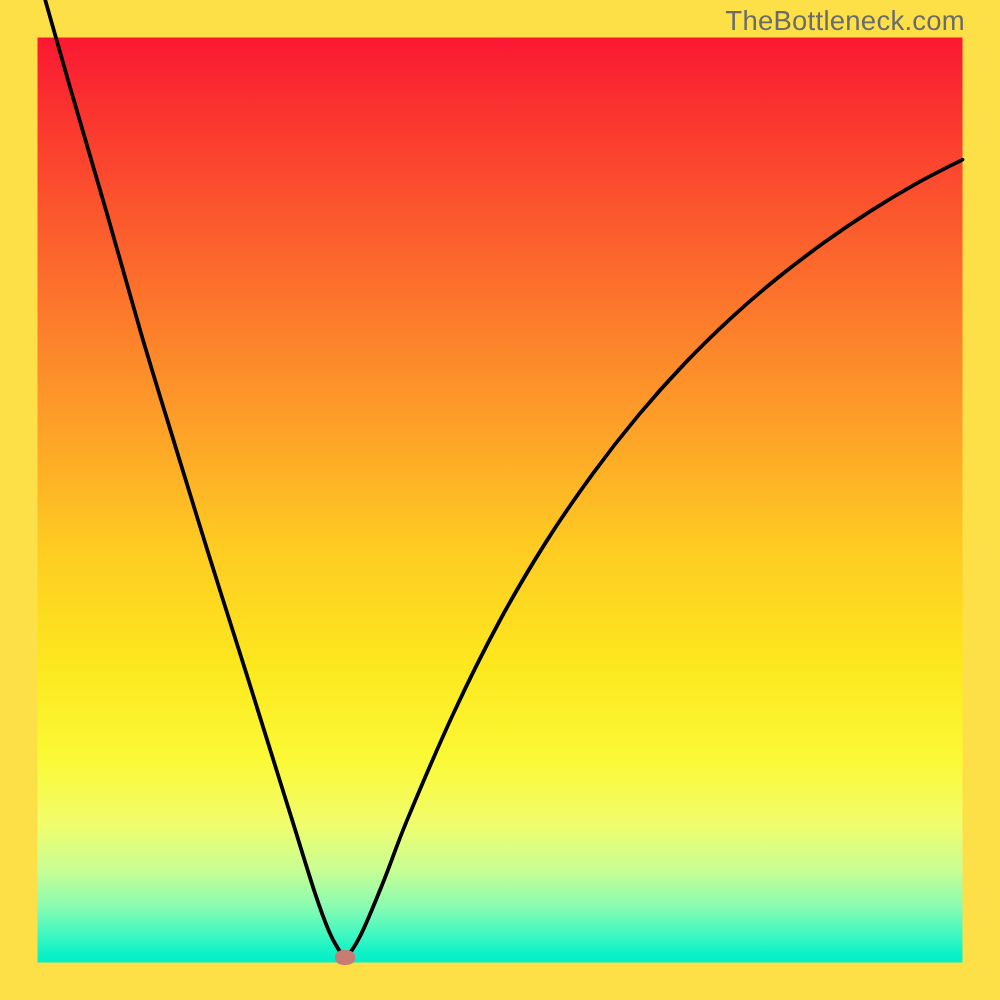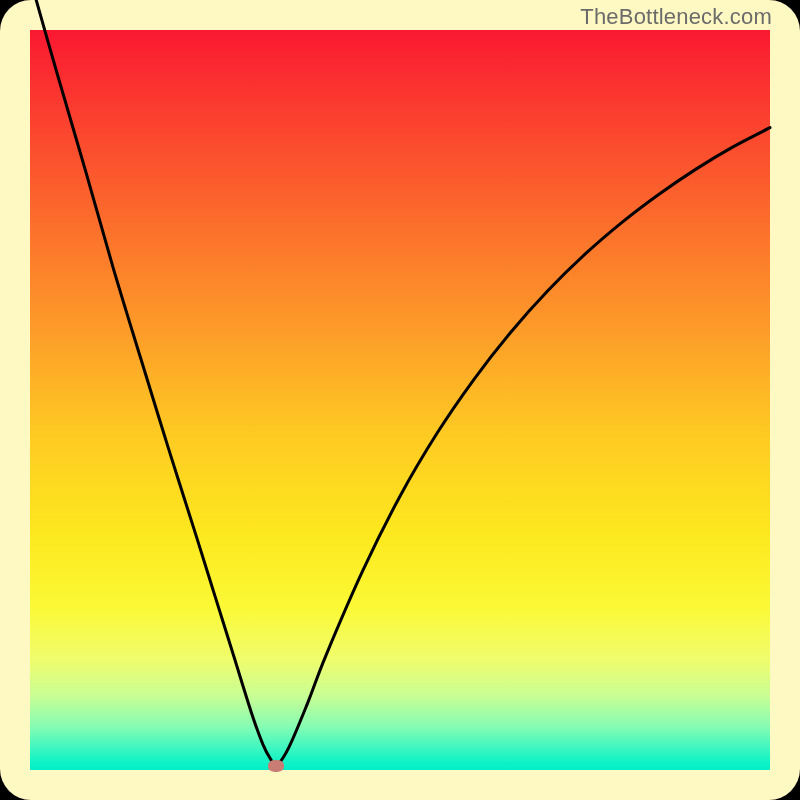--- a/index.html
+++ b/index.html
@@ -8,22 +8,21 @@
     width: 800px;
     height: 800px;
     overflow: hidden;
     background: #000;
     font-family: Arial, Helvetica, sans-serif;
   }
   #chart-root {
     position: relative;
     width: 800px;
     height: 800px;
-    background: #fef9c3;
-    border-radius: 31px;
+    background: #fde047;
   }
   #plot-area {
     position: absolute;
     left: 30px;
     top: 30px;
     width: 740px;
     height: 740px;
     
     background: linear-gradient(
       to bottom,

